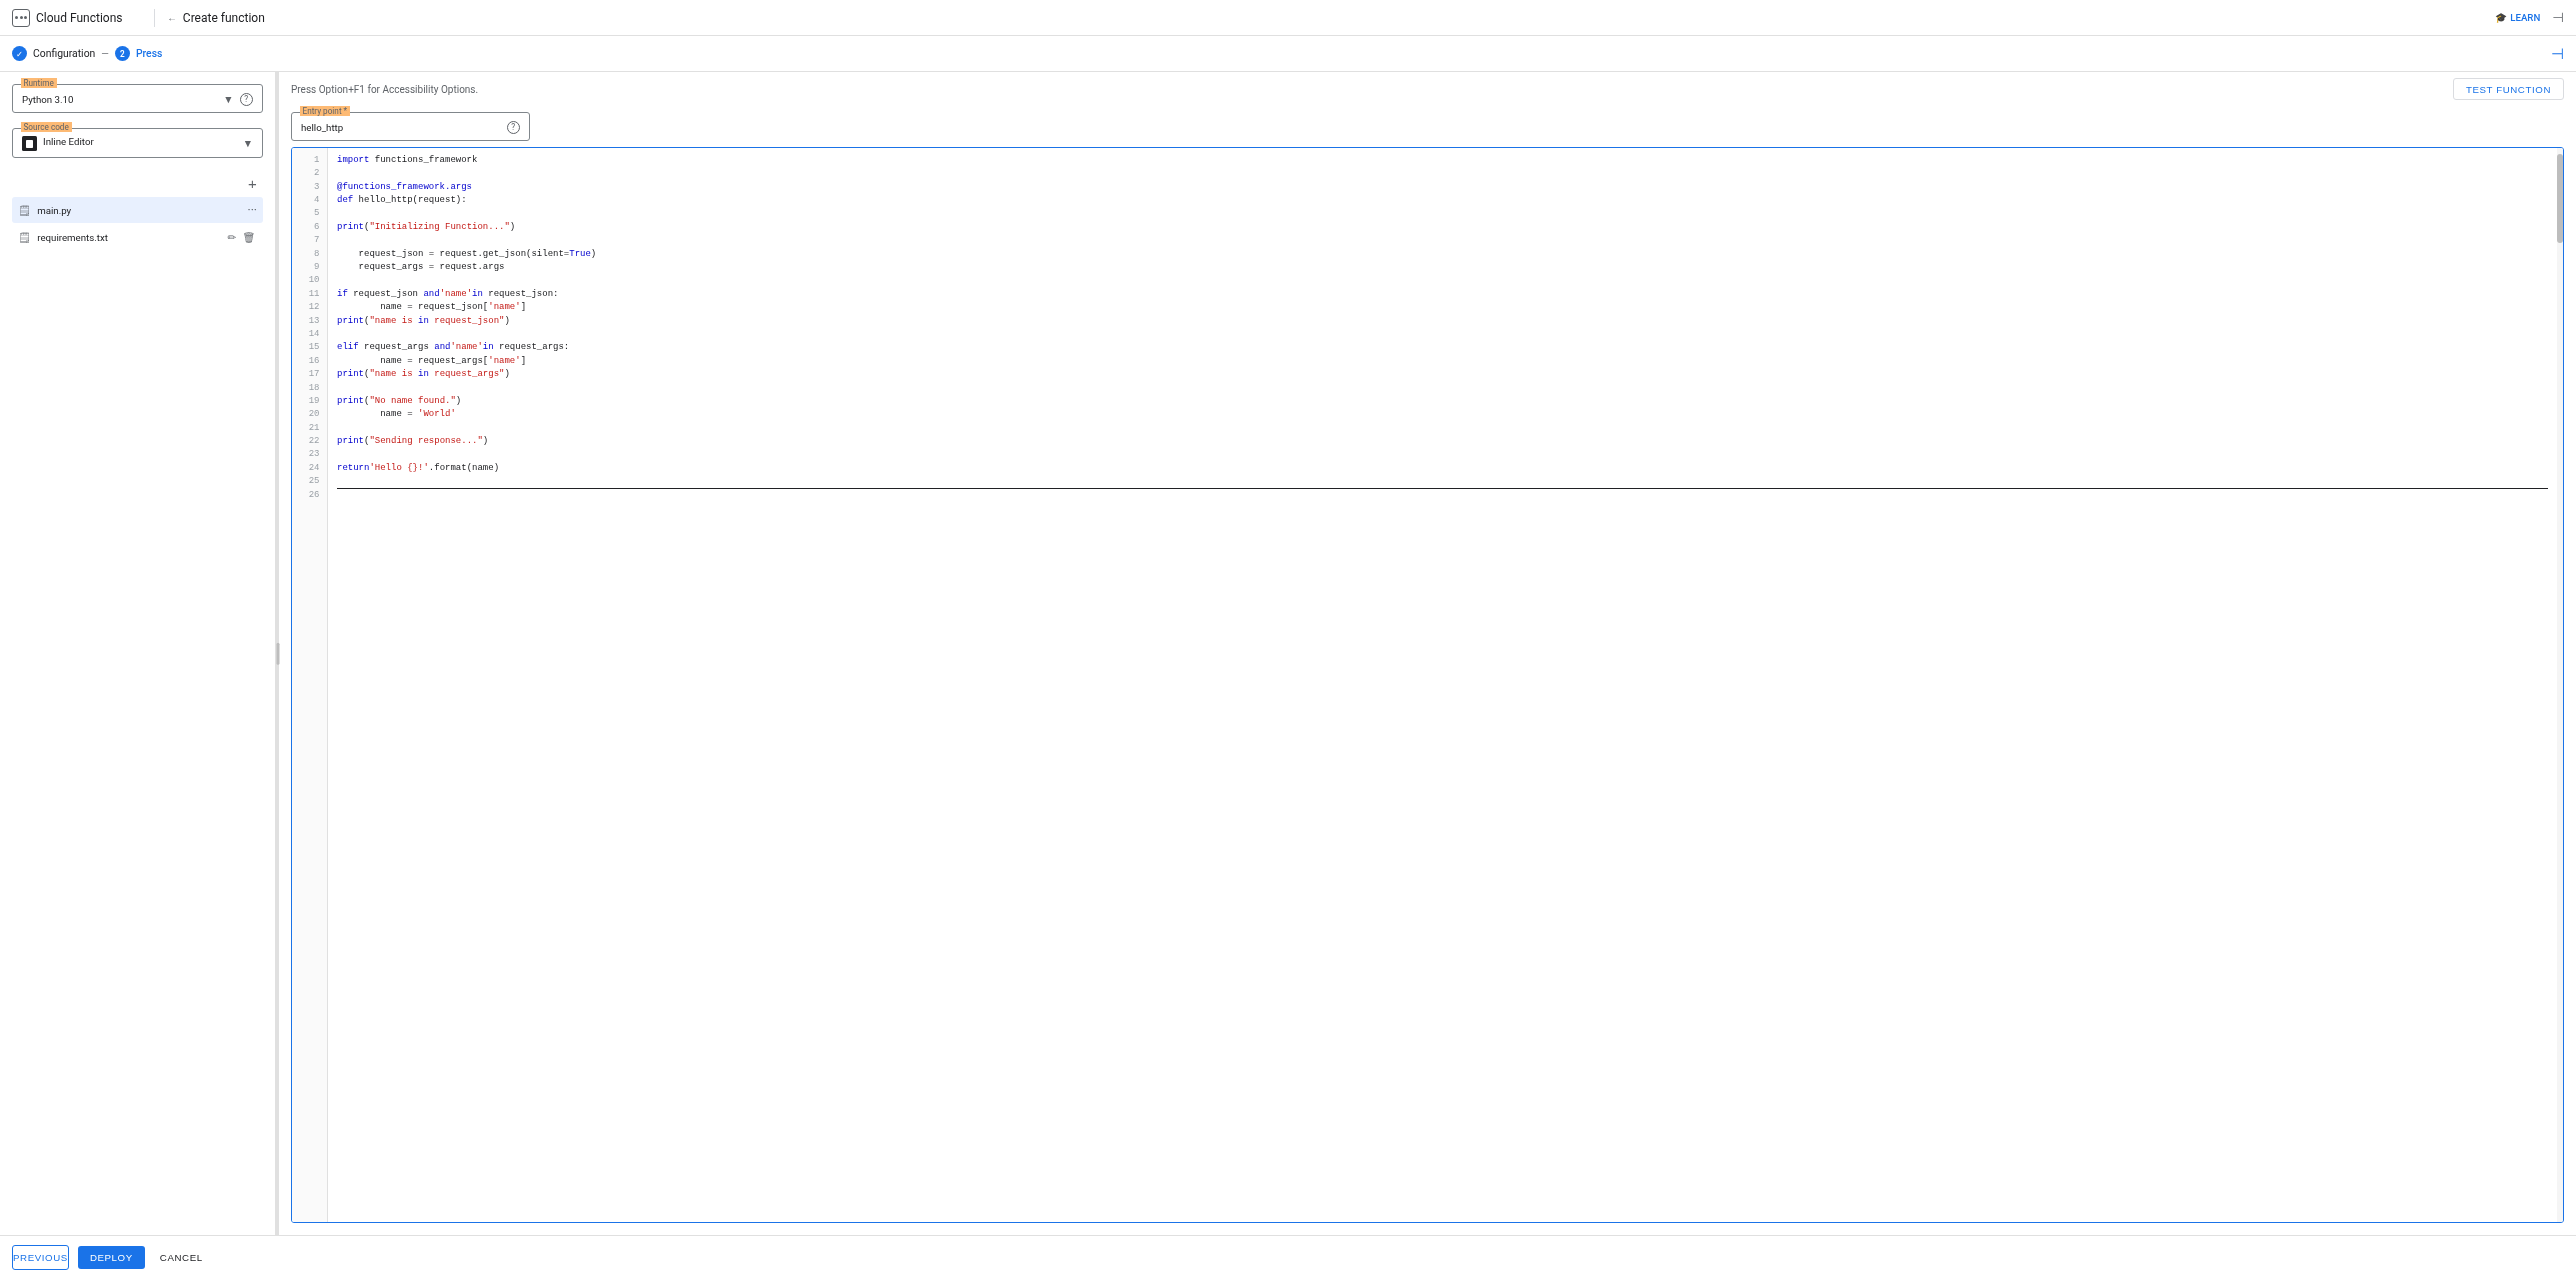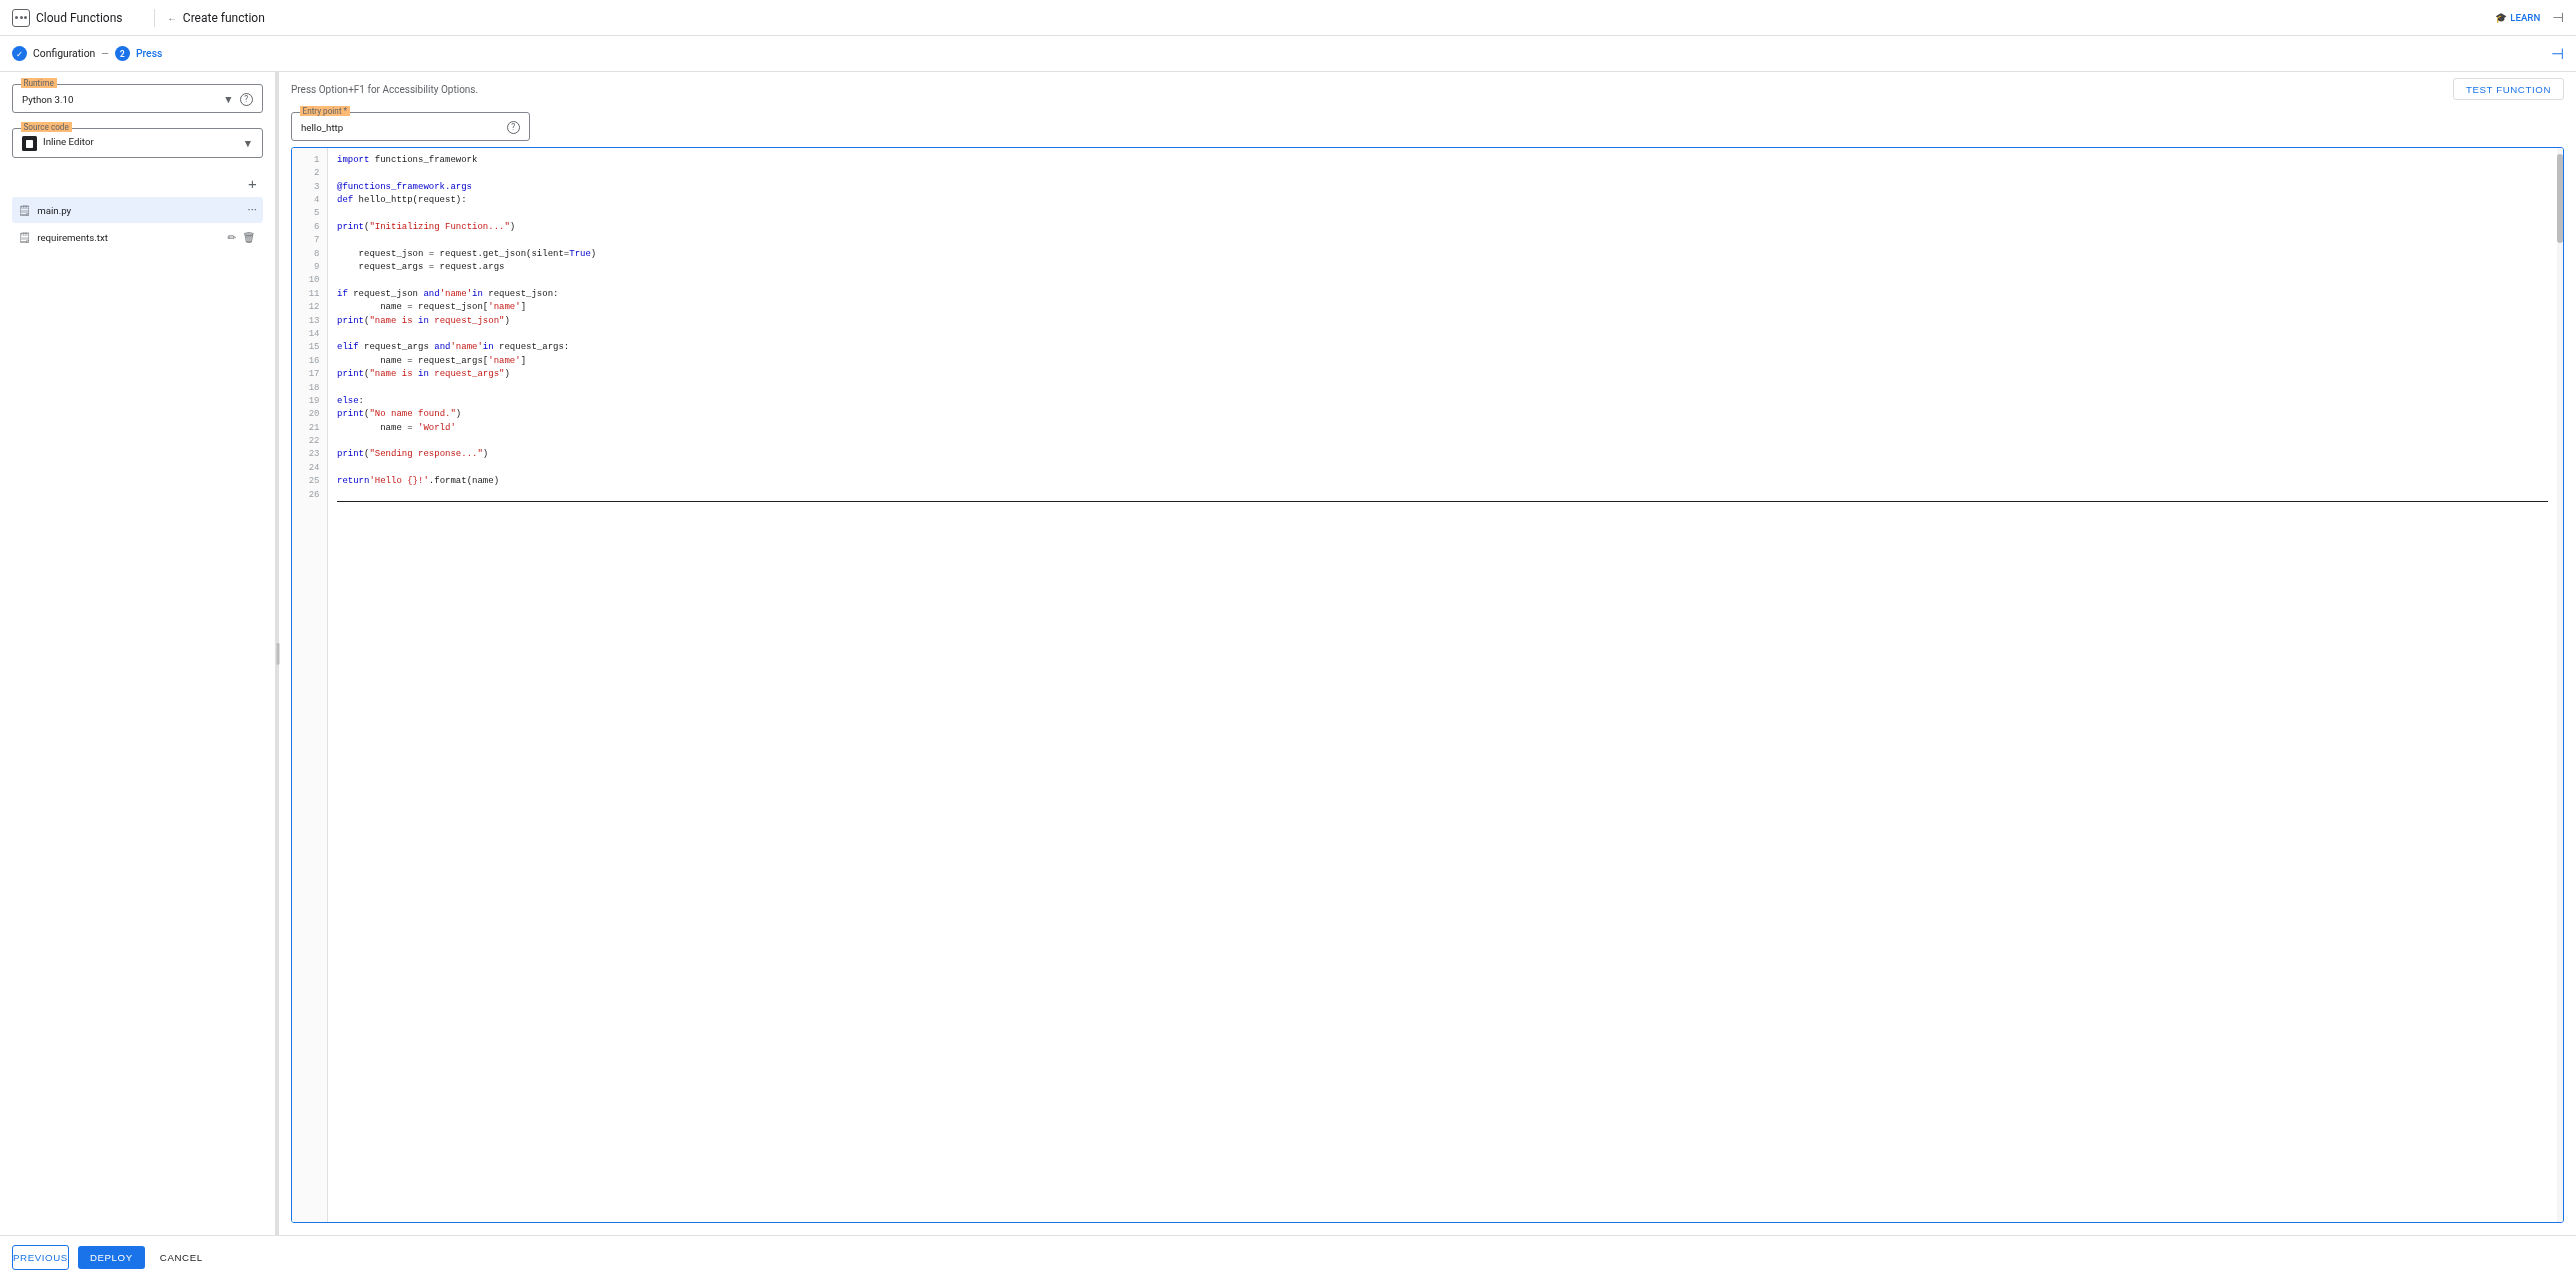--- a/index.html
+++ b/index.html
@@ -346,21 +346,20 @@
           <div class="code-line">    request_args = request.args</div>
           <div class="code-line"><span>&nbsp;</span></div>
           <div class="code-line">    <span class="kw">if</span> request_json <span class="kw">and</span> <span class="str">'name'</span> <span class="kw">in</span> request_json:</div>
           <div class="code-line">        name = request_json[<span class="str">'name'</span>]</div>
           <div class="code-line">        <span class="builtin">print</span>(<span class="str">"name is <span class="kw">in</span> request_json"</span>)</div>
           <div class="code-line"><span>&nbsp;</span></div>
           <div class="code-line">    <span class="kw">elif</span> request_args <span class="kw">and</span> <span class="str">'name'</span> <span class="kw">in</span> request_args:</div>
           <div class="code-line">        name = request_args[<span class="str">'name'</span>]</div>
           <div class="code-line">        <span class="builtin">print</span>(<span class="str">"name is <span class="kw">in</span> request_args"</span>)</div>
           <div class="code-line"><span>&nbsp;</span></div>
-          <div class="code-line">    <span class="kw">else</span>:</div>
           <div class="code-line">        <span class="builtin">print</span>(<span class="str">"No name found."</span>)</div>
           <div class="code-line">        name = <span class="str">'World'</span></div>
           <div class="code-line"><span>&nbsp;</span></div>
           <div class="code-line">    <span class="builtin">print</span>(<span class="str">"Sending response..."</span>)</div>
           <div class="code-line"><span>&nbsp;</span></div>
           <div class="code-line">    <span class="kw">return</span> <span class="str">'Hello {}!'</span>.format(name)</div>
           <div class="code-line cursor-line"><span>&nbsp;</span></div>
         </div>
       <div class="editor-scrollbar">
         <div class="editor-scrollbar-thumb"></div>

